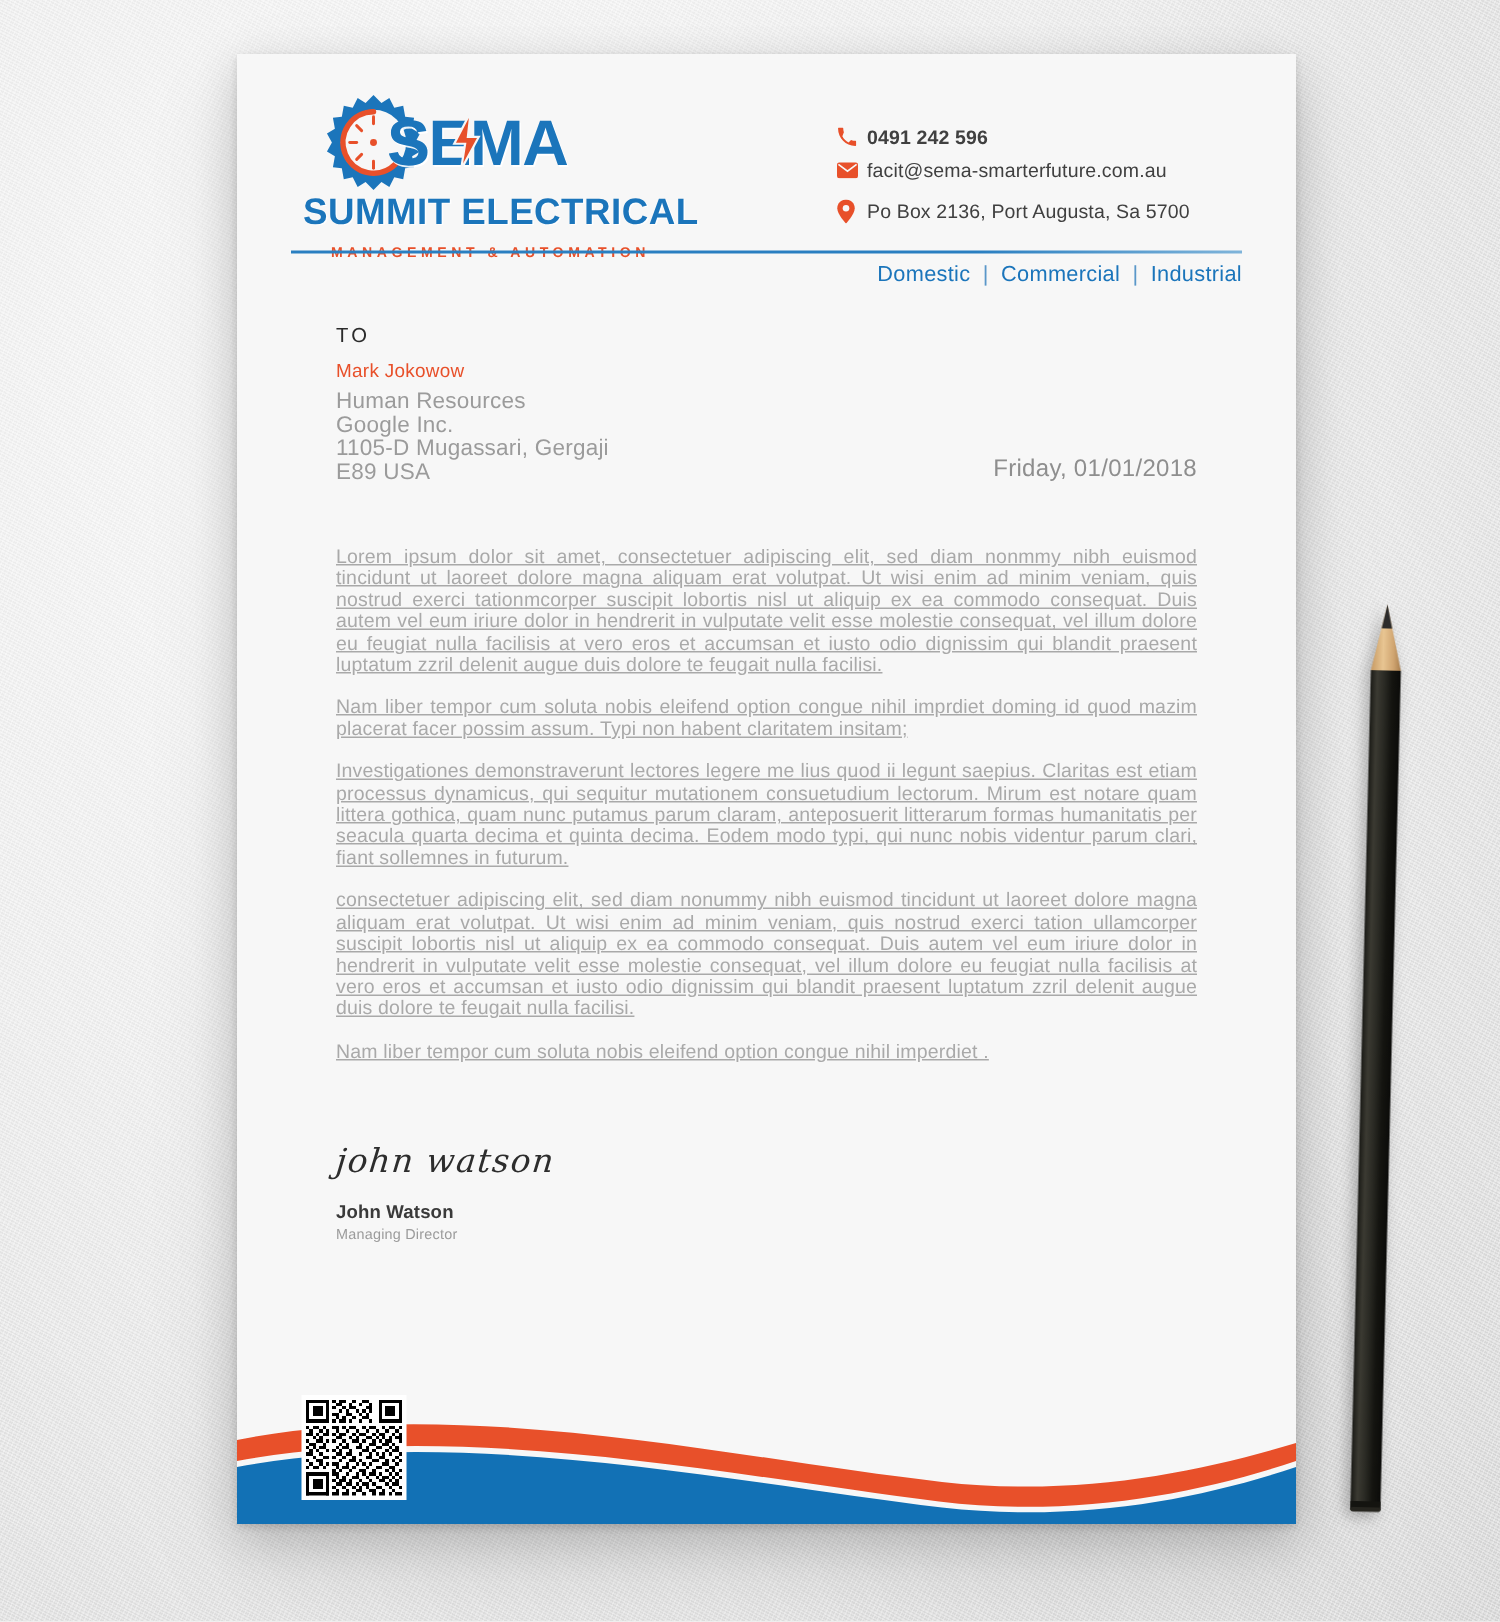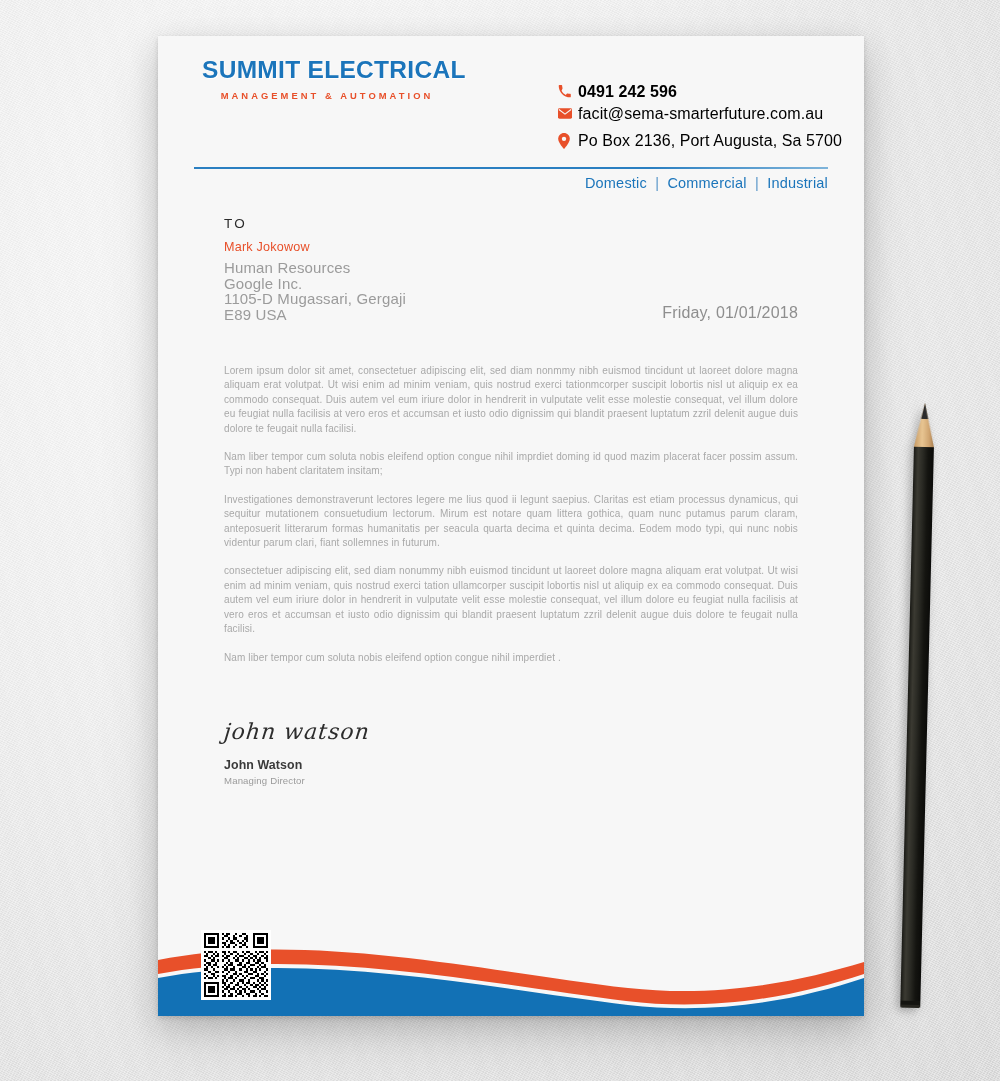--- a/index.html
+++ b/index.html
@@ -46,42 +46,42 @@
   }
   .logo-tag{
     font-size:9.4px;font-weight:bold;color:#e8502a;letter-spacing:3.05px;
     margin-top:6px;white-space:nowrap;text-align:center;
   }
   .contact{position:absolute;left:400px;top:46px;}
   .c-row{display:flex;align-items:center;margin-bottom:3px;height:19px;}
   .c-row.gap{margin-top:8px;}
   .c-ico{width:20px;flex:0 0 20px;display:flex;align-items:center;justify-content:flex-start;}
   .c-ico svg{display:block;}
-  .c-txt{font-size:16px;color:#000000;white-space:nowrap;letter-spacing:.1px;}
+  .c-txt{font-size:13px;color:#404040;white-space:nowrap;letter-spacing:.1px;}
   .c-txt.bold{font-weight:bold;}
   .hdr-rule{
     position:absolute;left:36px;top:131px;width:634px;height:2px;
     background:linear-gradient(90deg,#2a7fc1 0%,#2a7fc1 72%,#7fb4da 100%);
   }
   .services{
     position:absolute;right:36px;top:139px;
     font-size:14.5px;color:#1b75bb;white-space:nowrap;letter-spacing:.2px;
   }
   .services .sep{color:#5a97c9;padding:0 4px;}
   
   .doc{position:absolute;left:0;top:180px;width:706px;padding:0 66px;box-sizing:border-box;}
   .to-row{display:flex;justify-content:space-between;align-items:flex-end;}
   .to-label{font-size:13.5px;color:#2b2b2b;letter-spacing:2.2px;margin-bottom:9px;}
   .to-name{font-size:12.6px;color:#e8502a;margin-bottom:6px;letter-spacing:.2px;}
   .to-line{font-size:15px;color:#9b9b9b;line-height:15.5px;letter-spacing:.15px;}
   .date{font-size:16px;color:#8e8e8e;letter-spacing:.2px;padding-top:3px;}
   .body-copy{margin-top:42px;}
   .para{
-    font-size:10px;line-height:14.4px;color:#a9a9a9;text-align:justify;
-    margin:0 0 14px 0;letter-spacing:.12px;
+    font-size:13px;line-height:14.4px;color:#a9a9a9;text-align:justify;
+    margin:0 0 14px 0;letter-spacing:.12px;text-decoration:underline;
   }
   
   .sign{margin-top:54px;}
   .sign-script{
     font-family:"DejaVu Serif", serif;font-style:italic;
     font-size:22px;color:#2d2d2d;letter-spacing:1px;
     transform:skewX(-6deg);display:inline-block;
   }
   .sign-name{font-size:12.4px;color:#3a3a3a;font-weight:bold;margin-top:14px;letter-spacing:.1px;}
   .sign-role{font-size:9.6px;color:#9b9b9b;margin-top:3px;letter-spacing:.15px;}
@@ -103,20 +103,42 @@
 </head>
 <body>
 
 <div class="bg-grain"></div>
 
 <div class="sheet">
 
   <div class="header">
 
     <div class="logo-wrap">
+      <div class="logo-mark">
+
+        <svg class="gear" viewBox="0 0 100 100">
+          <g fill="#1b75bb">
+            <path d="M50 2 L58 10 L66 5 L71 15 L80 13 L82 24 L91 25 L89 36 L97 41 L92 50 L97 59 L89 64 L91 75 L82 76 L80 87 L71 85 L66 95 L58 90 L50 98 L42 90 L34 95 L29 85 L20 87 L18 76 L9 75 L11 64 L3 59 L8 50 L3 41 L11 36 L9 25 L18 24 L20 13 L29 15 L34 5 L42 10 Z"></path>
+          </g>
+          <circle cx="50" cy="50" r="33" fill="#f7f7f7"></circle>
+          <path d="M50 19 A31 31 0 1 0 72 72" fill="none" stroke="#e8502a" stroke-width="5.5" stroke-linecap="round"></path>
+          <g stroke="#e8502a" stroke-width="3" stroke-linecap="round">
+            <line x1="50" y1="24" x2="50" y2="31"></line>
+            <line x1="26" y1="50" x2="33" y2="50"></line>
+            <line x1="50" y1="69" x2="50" y2="76"></line>
+            <line x1="33" y1="33" x2="38" y2="38"></line>
+            <line x1="33" y1="67" x2="38" y2="62"></line>
+          </g>
+          <circle cx="50" cy="50" r="3.5" fill="#e8502a"></circle>
+        </svg>
+        <span class="sema-text">SEMA</span>
+        <svg class="bolt" viewBox="0 0 24 44">
+          <path d="M15 1 L3 24 L11 24 L8 43 L21 19 L13 19 Z" fill="#e8502a" stroke="#f7f7f7" stroke-width="1.6"></path>
+        </svg>
+      </div>
       <div class="logo-name">SUMMIT ELECTRICAL</div>
       <div class="logo-tag">MANAGEMENT &amp; AUTOMATION</div>
     </div>
 
     <div class="contact">
 
       <div class="c-row">
         <span class="c-ico">
           <svg width="13" height="13" viewBox="0 0 24 24">
               <path fill="#e8502a" d="M6.6 10.8c1.7 3.3 4.3 5.9 7.6 7.6l2.5-2.5c.4-.4.9-.5 1.3-.3 1.4.5 2.9.7 4.4.7.7 0 1.2.5 1.2 1.2v4c0 .7-.5 1.2-1.2 1.2C10.9 22.7 1.3 13.1 1.3 1.2 1.3.5 1.8 0 2.5 0h4c.7 0 1.2.5 1.2 1.2 0 1.5.2 3 .7 4.4.2.4.1.9-.3 1.3L6.6 10.8z"></path>

